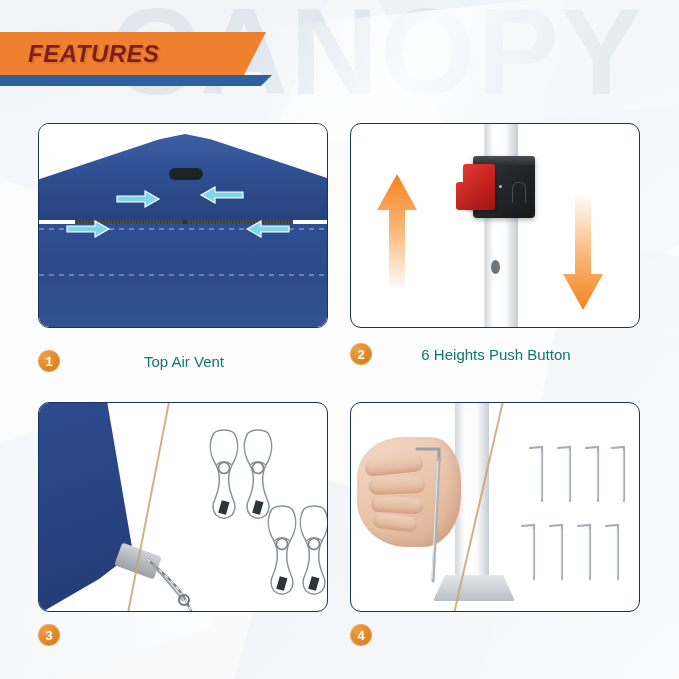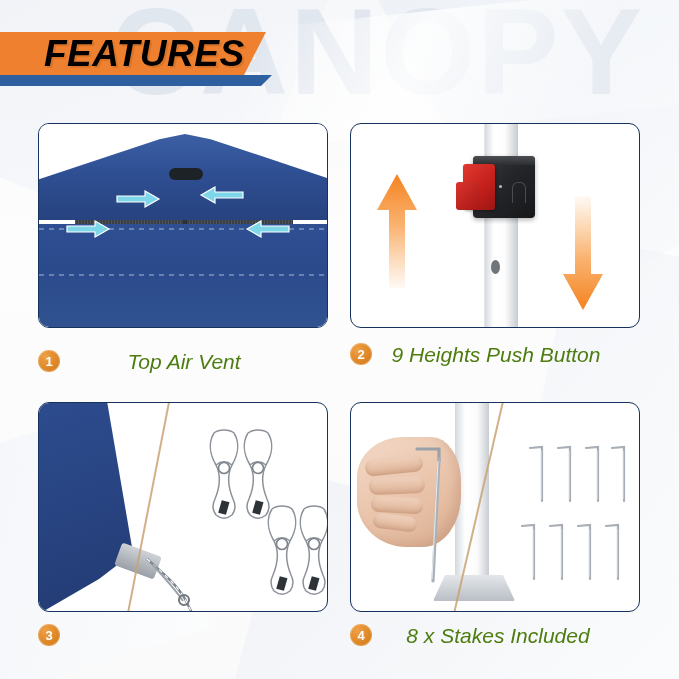--- a/index.html
+++ b/index.html
@@ -36,22 +36,22 @@
     background:linear-gradient(118deg,rgba(255,255,255,0) 20%,rgba(255,255,255,.85) 45%,rgba(255,255,255,.2) 75%);
     transform:rotate(-6deg);}
 
   
   .banner{position:absolute;left:0;top:32px;height:43px;width:266px;z-index:6;}
   .banner-orange{position:absolute;left:0;top:0;height:43px;width:266px;
     background:#ef8030;
     clip-path:polygon(0 0,266px 0,244px 43px,0 43px);
     display:flex;align-items:center;}
   .banner-title{
-    color:#000000;font-size:37px;font-weight:bold;font-style:italic;
-    letter-spacing:.5px;padding-left:44px;
+    color:#7f1d1d;font-size:24px;font-weight:bold;font-style:italic;
+    letter-spacing:.5px;padding-left:28px;
     text-shadow:2px 2px 0 rgba(150,80,20,.25);
   }
   .banner-blue{position:absolute;left:0;top:43px;height:11px;width:272px;
     background:#2e5f9e;
     clip-path:polygon(0 0,272px 0,261px 11px,0 11px);}
 
   
   .grid{position:absolute;left:0;top:0;width:679px;height:679px;z-index:5;}
   .card{position:absolute;}
   .card.c1{left:38px;top:123px;width:290px;height:205px;}
@@ -68,22 +68,22 @@
   .cap.p2{left:350px;top:343px;width:290px;}
   .cap.p3{left:38px;top:624px;width:290px;}
   .cap.p4{left:350px;top:624px;width:290px;}
   .badge{
     width:22px;height:22px;border-radius:50%;flex:0 0 22px;
     background:radial-gradient(circle at 34% 30%,#f0a046,#d9811f 70%);
     color:#fff;font-size:13px;font-weight:bold;
     display:flex;align-items:center;justify-content:center;
     box-shadow:inset 0 0 0 1px rgba(255,255,255,.25);
   }
-  .cap-text{flex:1;text-align:center;color:#4d7c0f;font-size:21px;
-    line-height:21px;padding-right:16px;font-style:italic;}
+  .cap-text{flex:1;text-align:center;color:#0f766e;font-size:15px;
+    line-height:21px;padding-right:16px;}
   .cap.p1 .cap-text,.cap.p2 .cap-text{padding-right:20px;}
 
   
   .vent-sky{position:absolute;inset:0;background:#fff;}
   .mesh{position:absolute;left:36px;top:52px;width:218px;height:54px;
     background:
       repeating-linear-gradient(90deg,#4c5258 0 1px,#3a4046 1px 3px),
       linear-gradient(180deg,#5b6167,#333a41);
     clip-path:polygon(50% 0%,100% 46%,100% 100%,0 100%,0 46%);}
   .mesh-rib{position:absolute;top:52px;left:144px;width:4px;height:54px;background:#2b3138;}
@@ -255,21 +255,21 @@
           </linearGradient>
             </defs>
           <path d="M22 116 L42 80 L30 80 L30 2 L14 2 L14 80 L2 80 Z" fill="url(#gdn)"></path>
         </svg>
       </div>
     </div>
   </div>
   <div class="cap p2">
     <div class="badge">2</div>
     <div class="cap-text">
-      <div>9 Heights Push Button</div>
+      <div>6 Heights Push Button</div>
     </div>
   </div>
 
   <div class="card c3">
     <div class="frame">
       <div class="tarp"></div>
       <div class="tarp-strap"></div>
       <div class="rope-hang">
         <svg viewBox="0 0 74 74">
           <path d="M4 4 C20 18,34 30,42 44 C47 54,52 64,58 74" fill="none" stroke="#7d848c" stroke-width="2.4"></path>
@@ -405,16 +405,15 @@
       <div class="stake" style="left:252px;top:118px;">
         <svg viewBox="0 0 22 62">
             <path d="M3 5 L15 4 L15 58" fill="none" stroke="#a7aeb5" stroke-width="2.2" stroke-linecap="round"></path>
             <path d="M14 8 L14 56" fill="none" stroke="#eef0f2" stroke-width=".9"></path>
           </svg>
       </div>
     </div>
   </div>
   <div class="cap p4">
     <div class="badge">4</div>
-    <div class="cap-text">8 x Stakes Included</div>
   </div>
 
 </div>
 
 </body></html>

